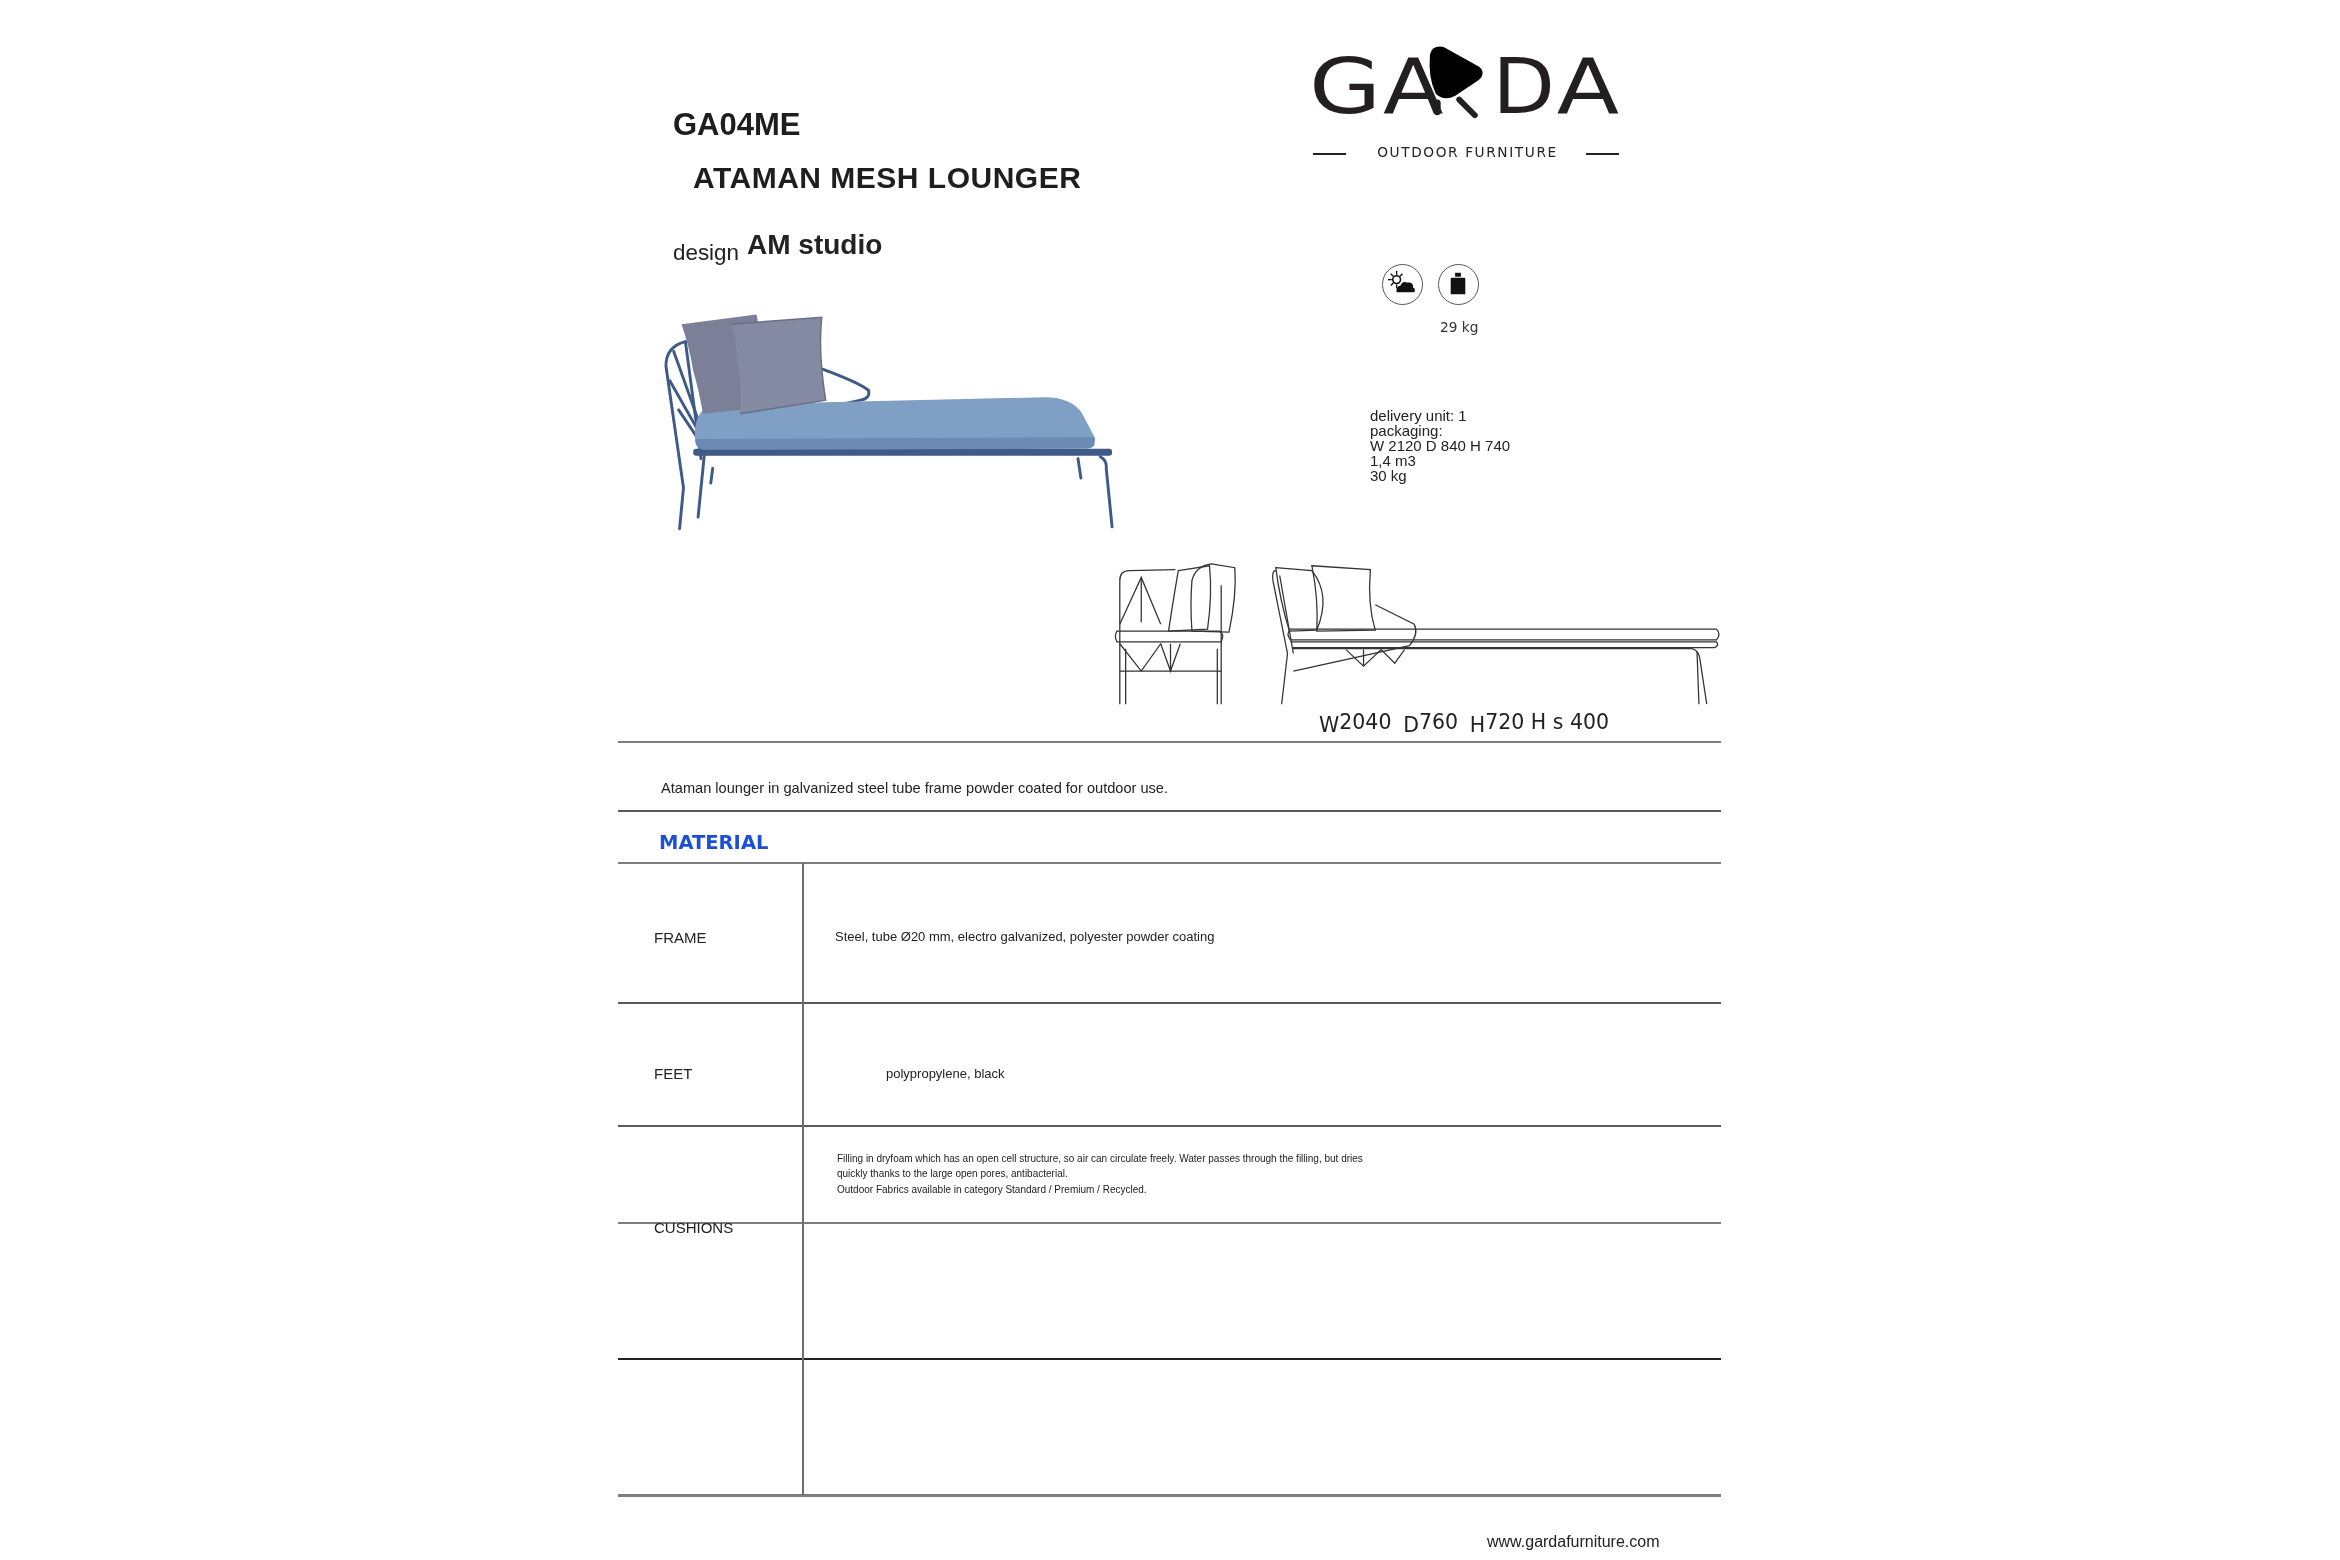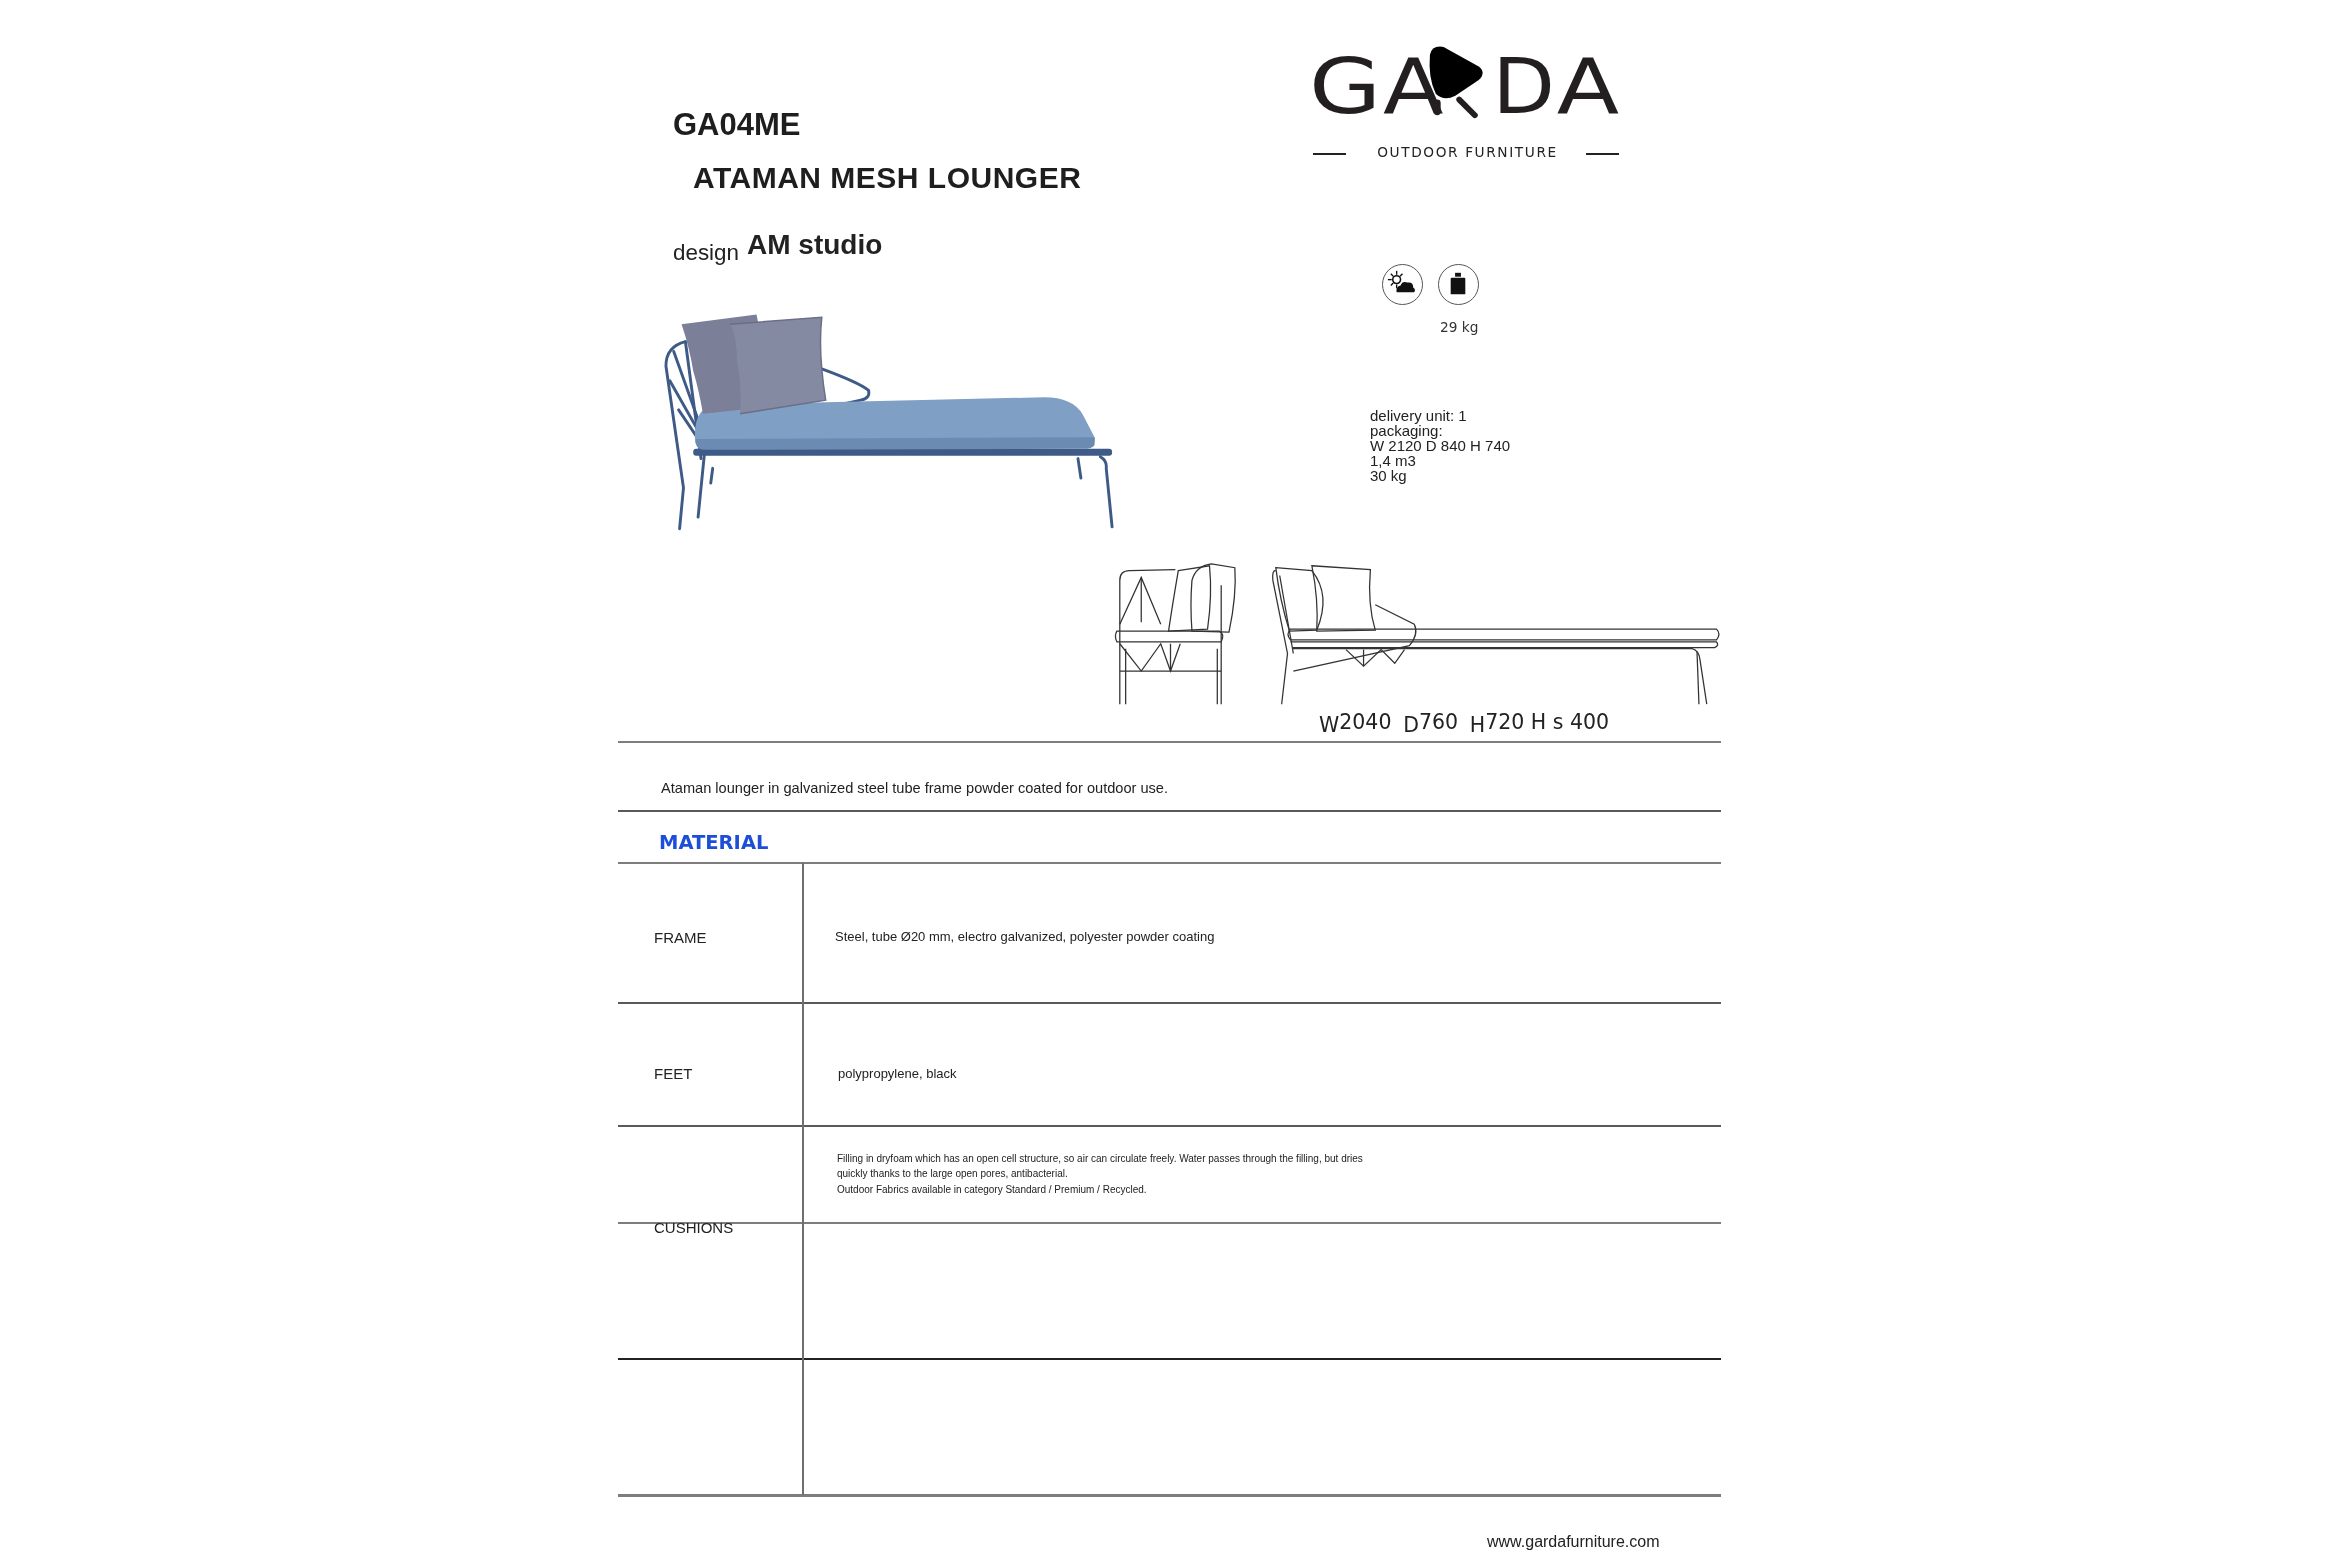--- a/index.html
+++ b/index.html
@@ -176,21 +176,21 @@
 <div class="abs vline" style="top:863px; height:632px;"></div>
 
 <div class="abs desc">Ataman lounger in galvanized steel tube frame powder coated for outdoor use.</div>
 
 <div class="abs material">MATERIAL</div>
 
 <div class="abs row-label" style="top:929px;">FRAME</div>
 <div class="abs row-val" style="top:929px;">Steel, tube Ø20 mm, electro galvanized, polyester powder coating</div>
 
 <div class="abs row-label" style="top:1065px;">FEET</div>
-<div class="abs row-val" style="top:1066px; left:838px;">polypropylene, black</div>
+<div class="abs row-val" style="top:1066px; left:886px;">polypropylene, black</div>
 
 <div class="abs row-label" style="top:1183px;margin-top:36px;">CUSHIONS</div>
 <div class="abs cushion-val">
   <div>Filling in dryfoam which has an open cell structure, so air can circulate freely. Water passes through the filling, but dries</div>
   <div>quickly thanks to the large open pores, antibacterial.</div>
   <div>Outdoor Fabrics available in category Standard / Premium / Recycled.</div>
 </div>
 
 <div class="abs footer-url">www.gardafurniture.com</div>
 

